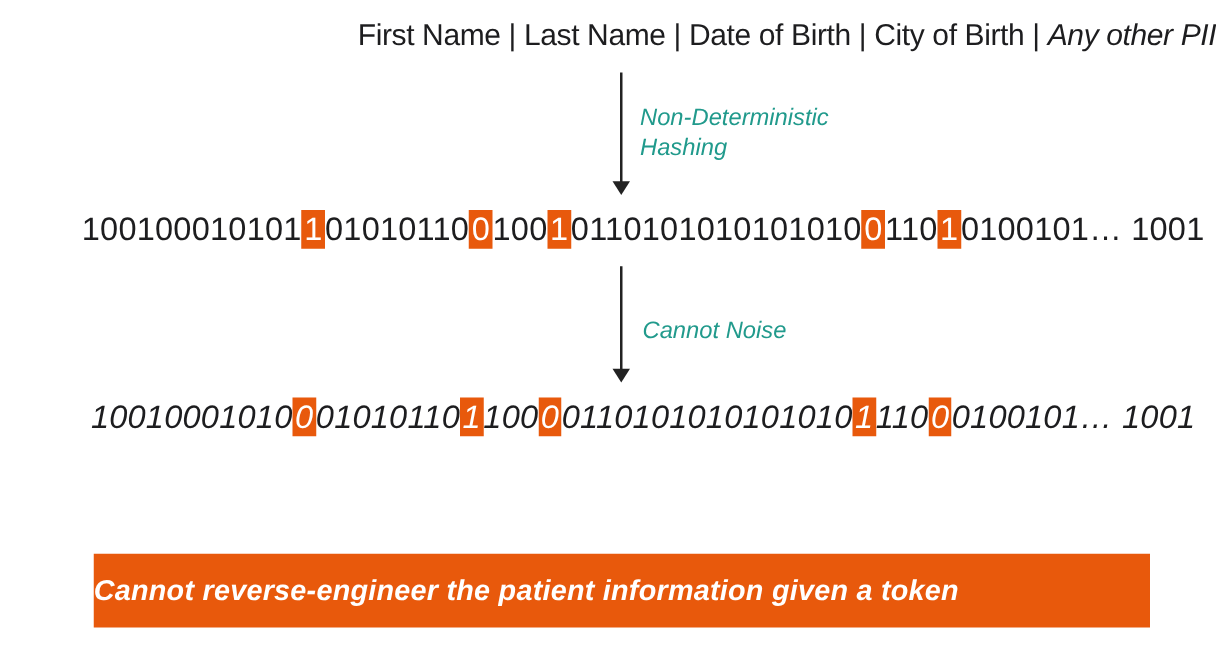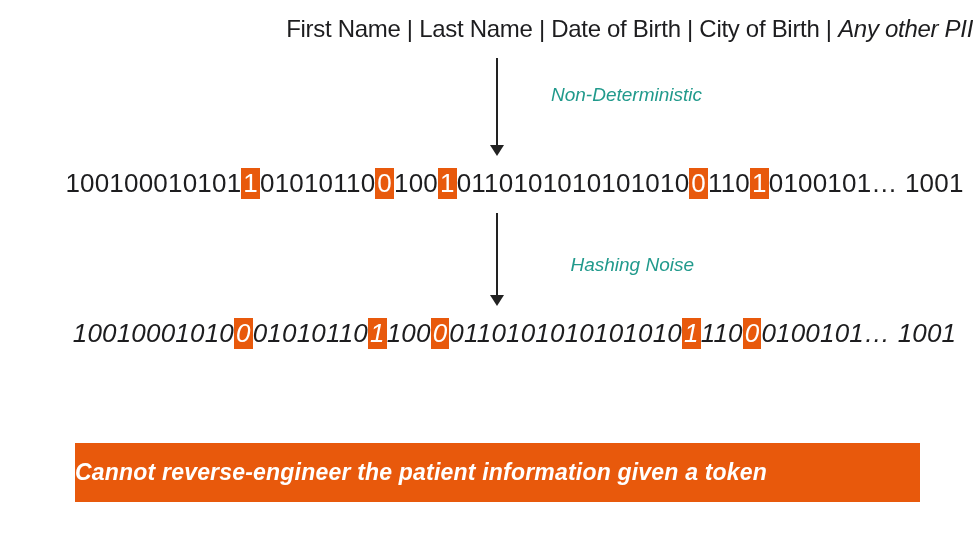--- a/index.html
+++ b/index.html
@@ -42,21 +42,21 @@
   }
   #arrow1 { left: 490px; top: 58px; height: 98px; }
   #arrow1 .shaft { height: 88px; }
   #arrow1 .head  { top: 87px; }
   #arrow2 { left: 490px; top: 213px; height: 93px; }
   #arrow2 .shaft { height: 83px; }
   #arrow2 .head  { top: 82px; }
 
   .step-label {
     position: absolute;
-    text-align: right;
+    text-align: left;
     font-style: italic;
     font-size: 19px;
     line-height: 1.25;
     color: var(--teal, #219a8c);
   }
   #step1-label { left: 512px; top: 83px; width: 190px; }
   #step2-label { left: 514px; top: 253px; width: 180px; }
 
   .token {
     position: absolute;
@@ -101,31 +101,32 @@
     <span>First Name | Last Name | Date of Birth | City of Birth | </span><span class="pii-italic">Any other PII</span>
   </div>
 
   <div class="arrow" id="arrow1">
     <div class="shaft"></div>
     <div class="head"></div>
   </div>
 
   <div class="step-label" id="step1-label">
     <div>Non-Deterministic</div>
+    <div>Hashing</div>
   </div>
 
   <div class="token" id="token1"><span class="bit">100100010101</span><span class="bit flipped">1</span><span class="bit">01010110</span><span class="bit flipped">0</span><span class="bit">100</span><span class="bit flipped">1</span><span class="bit">0110101010101010</span><span class="bit flipped">0</span><span class="bit">110</span><span class="bit flipped">1</span><span class="bit">0100101… 1001</span></div>
 
   <div class="arrow" id="arrow2">
     <div class="shaft"></div>
     <div class="head"></div>
   </div>
 
   <div class="step-label" id="step2-label">
-    <div>Hashing Noise</div>
+    <div>Cannot Noise</div>
   </div>
 
   <div class="token" id="token2"><span class="bit">10010001010</span><span class="bit flipped">0</span><span class="bit">01010110</span><span class="bit flipped">1</span><span class="bit">100</span><span class="bit flipped">0</span><span class="bit">0110101010101010</span><span class="bit flipped">1</span><span class="bit">110</span><span class="bit flipped">0</span><span class="bit">0100101… 1001</span></div>
 
   <div class="banner">
     <span>Cannot reverse-engineer the patient information given a token</span>
   </div>
 
 </div>
 

